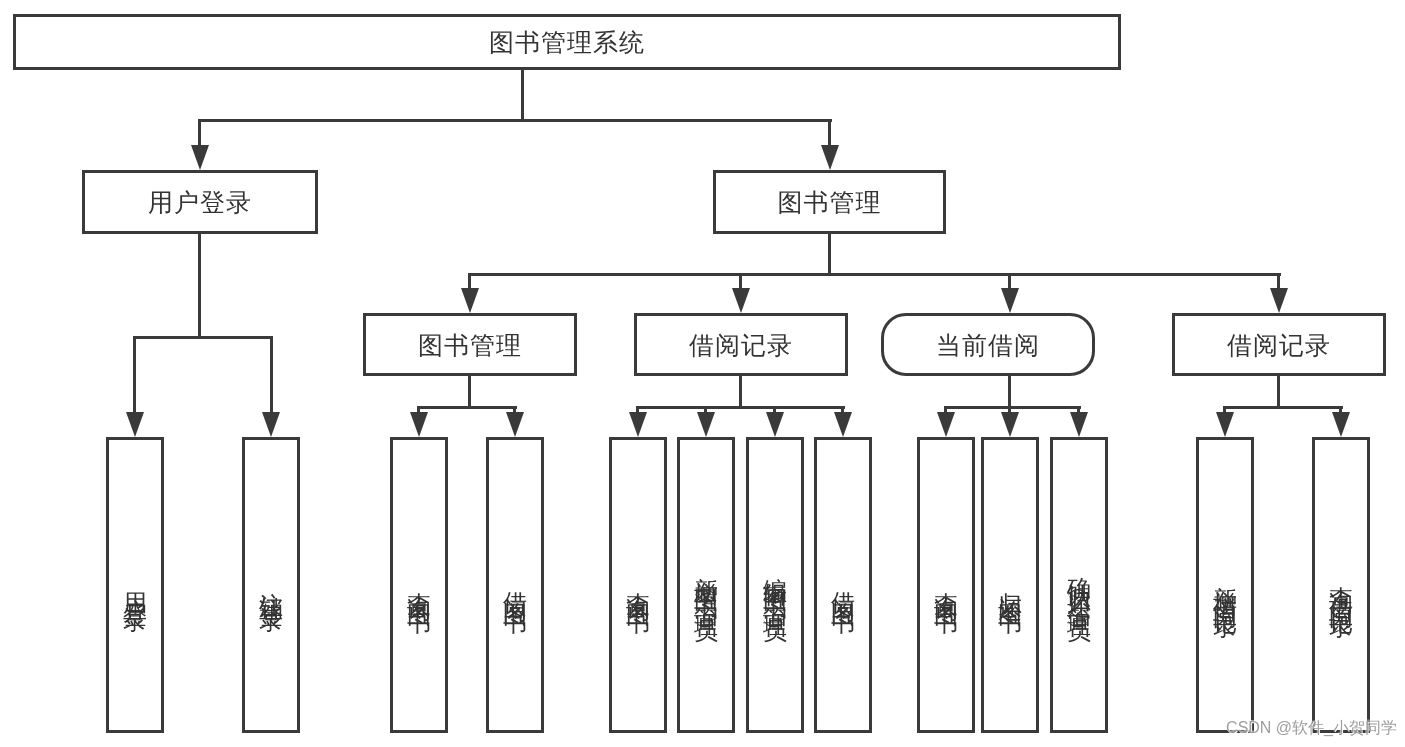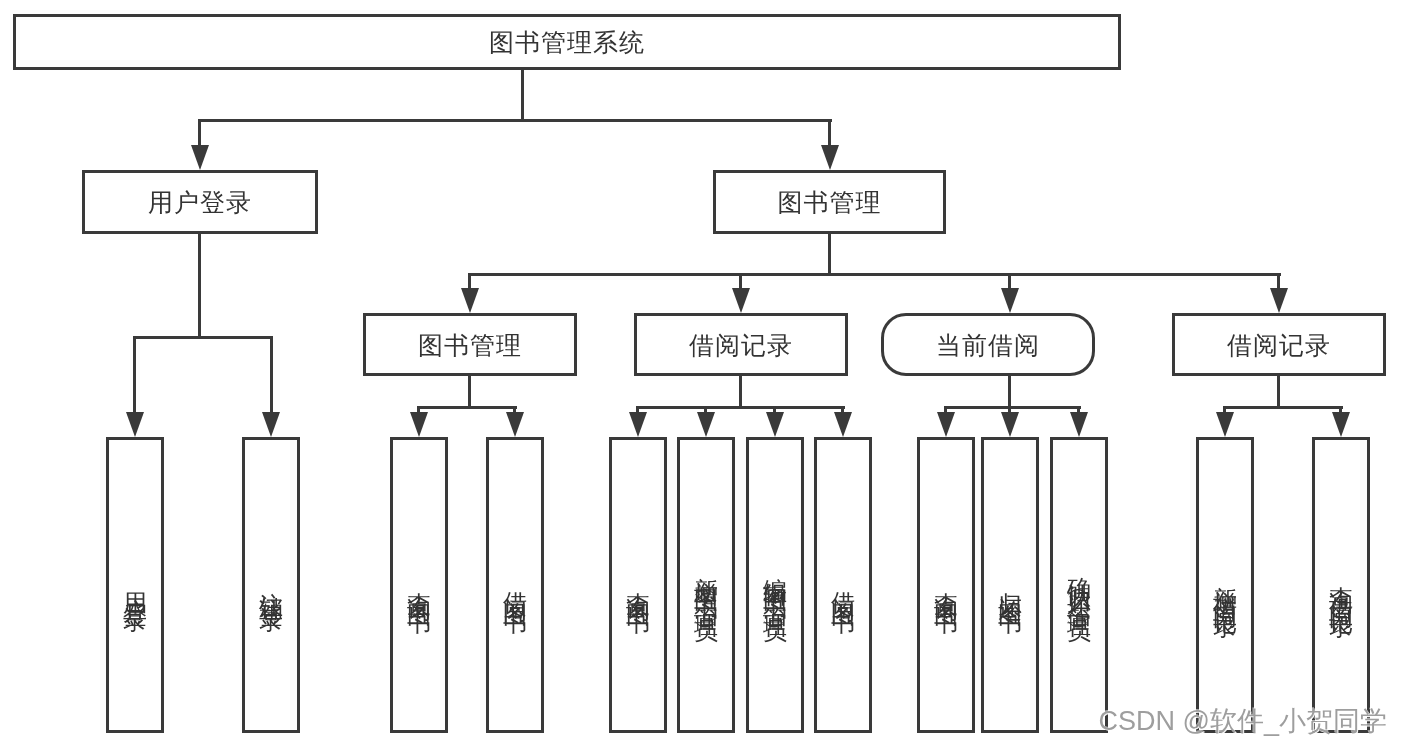--- a/index.html
+++ b/index.html
@@ -46,22 +46,22 @@
   .v{ position:absolute; width:3px; background:var(--line); }
   .h{ position:absolute; height:3px; background:var(--line); }
   .arr{
     position:absolute; width:0; height:0;
     border-left:9px solid transparent;
     border-right:9px solid transparent;
     border-top:25px solid var(--line);
   }
   .watermark{
     position:absolute;
-    right:18px; bottom:8px;
-    font-size:27px;
+    right:8px; bottom:8px;
+    font-size:16px;
     color:var(--watermark);
     text-shadow:1px 1px 0 rgba(255,255,255,.95), -1px -1px 0 rgba(255,255,255,.6);
     white-space:nowrap;
     z-index:5;
   }
 </style>
 </head>
 <body>
 
 <div class="canvas">

